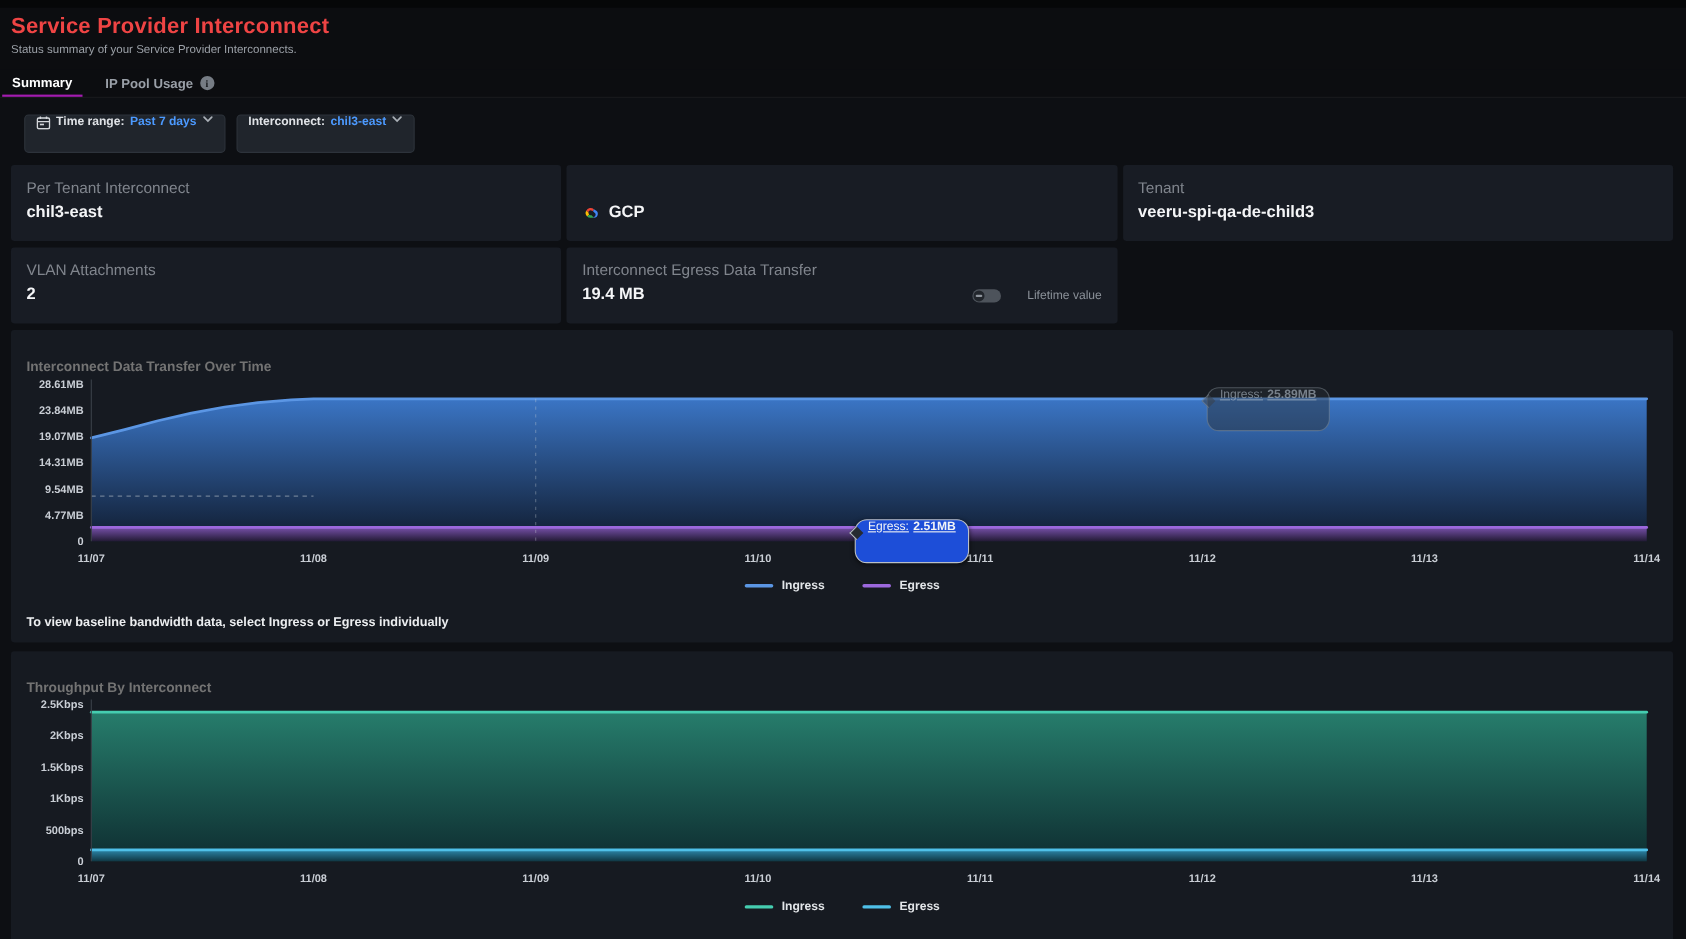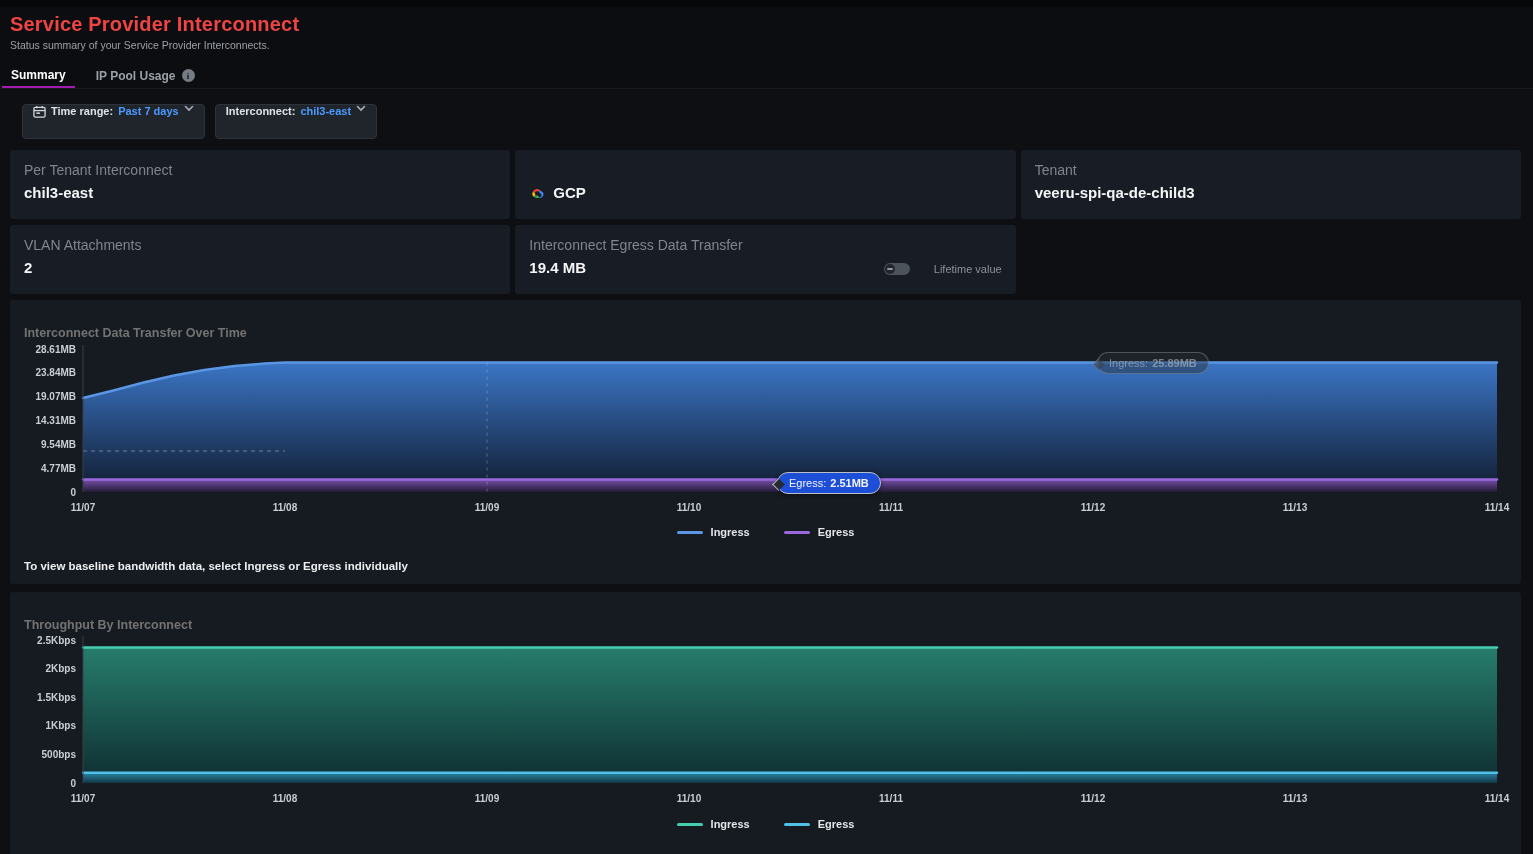--- a/index.html
+++ b/index.html
@@ -45,22 +45,22 @@
   .panel-title { position:absolute; left:14px; top:10px; font-size:12.5px; font-weight:700; color:#737373;margin-top:16px; }
   .chart-svg { position:absolute; left:0; top:36px; width:1511px; height:180px; }
   svg text.tick { font:700 10px "Liberation Sans", sans-serif; fill:#c9ced5; }
   .legend { position:absolute; left:0; top:224px; width:1511px; height:16px; display:flex;
             justify-content:center; align-items:center; gap:34px; }
   .legend-item { display:flex; align-items:center; gap:8px; cursor:pointer; }
   .legend-swatch { width:26px; height:3px; border-radius:2px; }
   .legend-label { font-size:11px; font-weight:600; color:#e3e6e9; }
   .panel-note { position:absolute; left:14px; top:260px; font-size:11.5px; font-weight:700; color:#eceef0; }
   
-  .tooltip { position:absolute; height:22px; display:flex; align-items:center; gap:4px;
-             padding:0 11px; border-radius:11px; font-size:11px; white-space:nowrap; }
+  .tooltip { position:absolute; height:40px; display:flex; gap:4px;
+             padding:0 11px; border-radius:11px; font-size:11px; white-space:nowrap;text-decoration:underline; }
   .tooltip .tt-val { font-weight:700; }
   .tooltip::before { content:""; position:absolute; left:-4px; top:7px; width:8px; height:8px;
                      transform:rotate(45deg); }
   .tooltip.solid { background:#1d4ed8; border:1.5px solid #b9bfc6; color:#f2f4f6;
                    box-shadow:0 1px 4px rgba(0,0,0,.5); }
   .tooltip.solid::before { background:#262b31; border-left:1.5px solid #b9bfc6; border-bottom:1.5px solid #b9bfc6; }
   .tooltip.faded { background:rgba(40,46,54,.45); border:1.5px solid rgba(170,180,190,.35);
                    color:rgba(175,186,197,.62); }
   .tooltip.faded::before { background:rgba(56,63,72,.55); border-left:1.5px solid rgba(170,180,190,.35); border-bottom:1.5px solid rgba(170,180,190,.35); }
   #tt-ingress { left:1087px; top:52px; }

